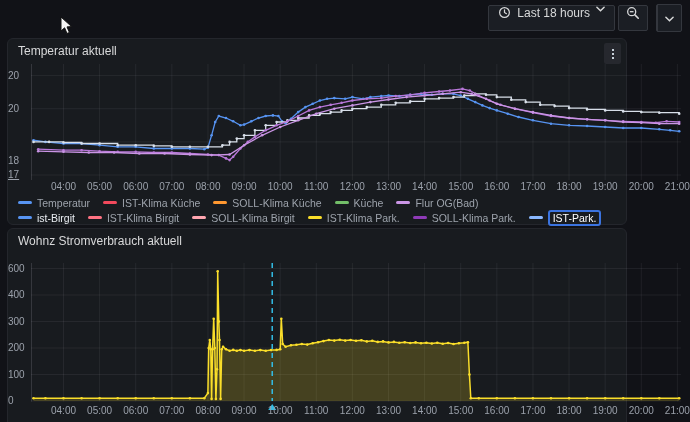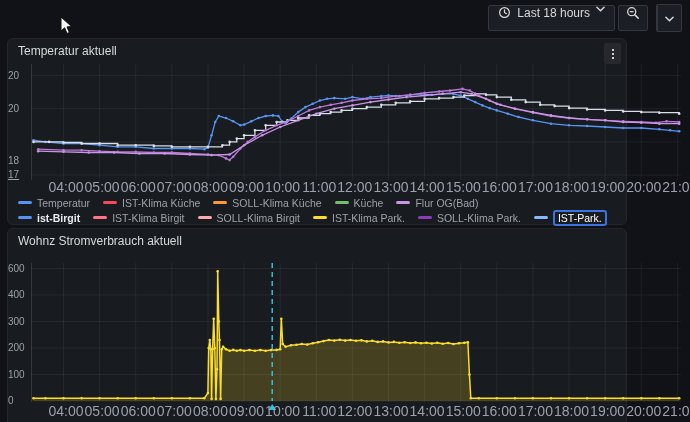--- a/index.html
+++ b/index.html
@@ -24,28 +24,28 @@
   .panel-power{top:228px;height:200px;}
   .panel-title{position:absolute;top:5px;left:0;right:30px;text-align:left;padding-left:10px;
          font-size:12px;font-weight:500;color:#d8d9da;cursor:pointer;white-space:nowrap;}
   .kebab{position:absolute;top:4px;right:5px;width:17px;height:21px;background:#26282e;border:none;
          border-radius:2px;display:flex;flex-direction:column;align-items:center;justify-content:center;
          gap:2px;cursor:pointer;padding:0;}
   .kebab i{width:2px;height:2px;background:#c7d0d9;display:block;}
   .plot{position:absolute;left:23px;}
   .plot svg{display:block;overflow:visible;}
   .ytick{position:absolute;left:0;width:19px;text-align:left;font-size:10px;color:#9ba1ab;line-height:12px;}
-  .xtick{position:absolute;width:40px;margin-left:-20px;text-align:right;font-size:14px;color:#9ba1ab;line-height:12px;}
+  .xtick{position:absolute;width:40px;margin-left:-20px;text-align:center;font-size:10px;color:#9ba1ab;line-height:12px;}
   
   .legend{position:absolute;left:10px;right:4px;top:156px;}
   .lg-row{display:flex;align-items:center;height:15px;white-space:nowrap;}
   .lg-item{display:flex;align-items:center;margin-right:13px;cursor:pointer;}
   .lg-swatch{width:14px;height:3px;border-radius:2px;margin-right:5px;flex:none;}
   .lg-label{font-size:10.5px;color:#9da3ac;}
-  .lg-item.bold .lg-label{color:#e9edf2;font-weight:700;}
+  .lg-item.bold .lg-label{color:#e9edf2;font-weight:400;}
   .lg-item.focused .lg-label{color:#fff;border:2px solid #3b73df;border-radius:3px;padding:0 3px;margin:-2px 0;}
   .cursor{position:absolute;pointer-events:none;}
 </style>
 </head>
 <body>
 
 <div class="screen">
 
   <div class="toolbar">
     <div class="tb-group">

